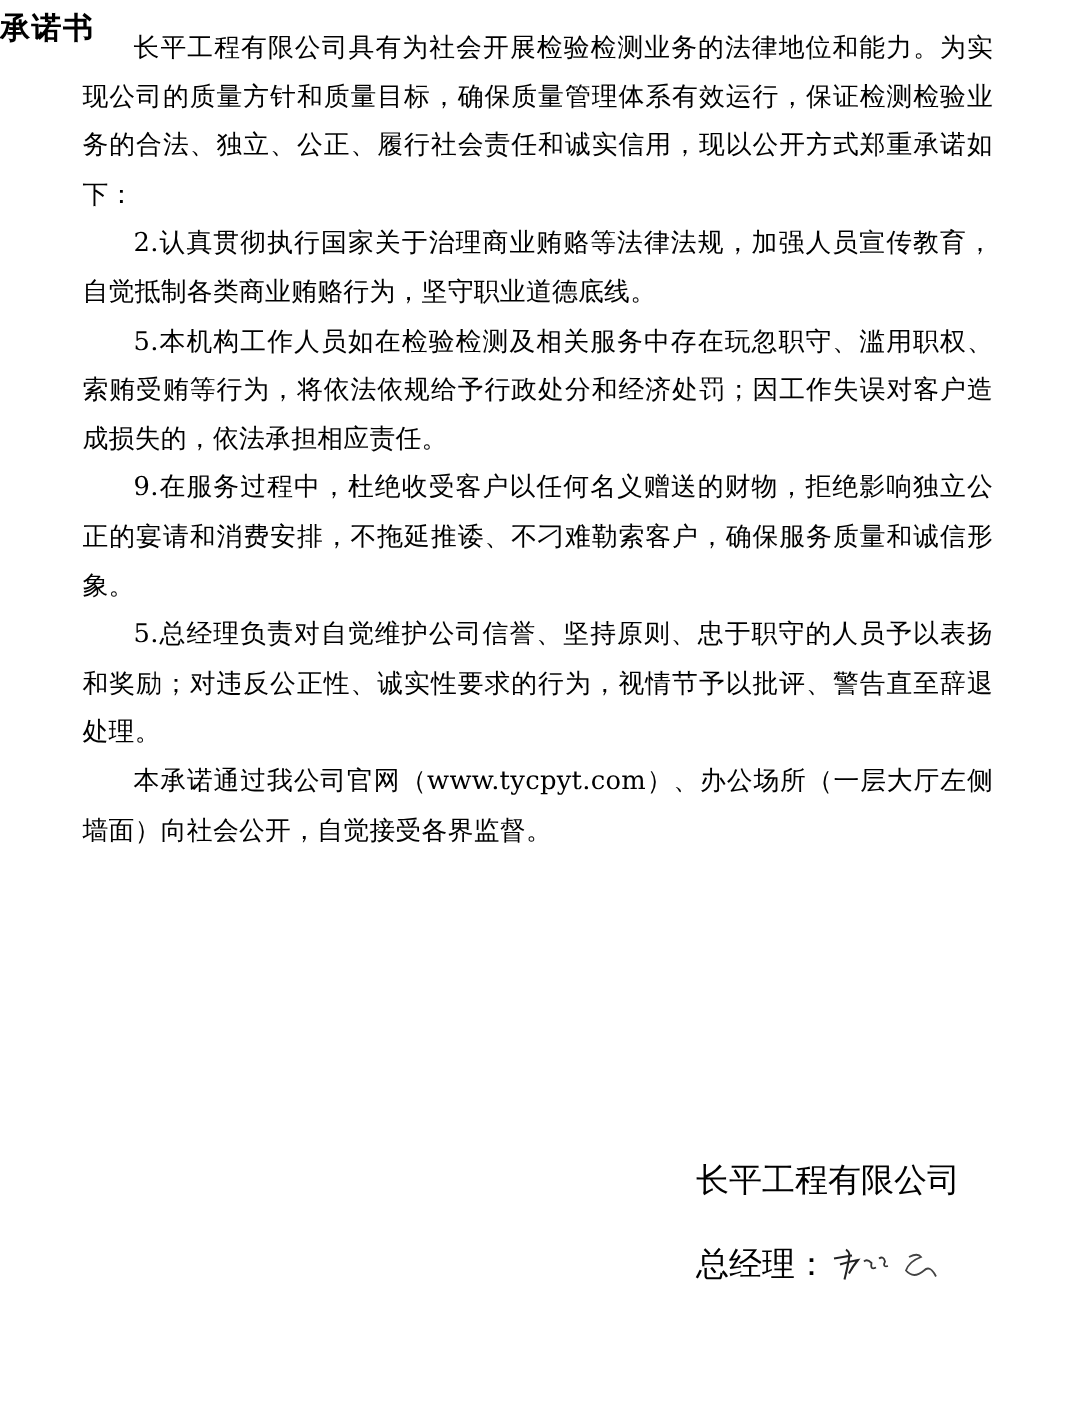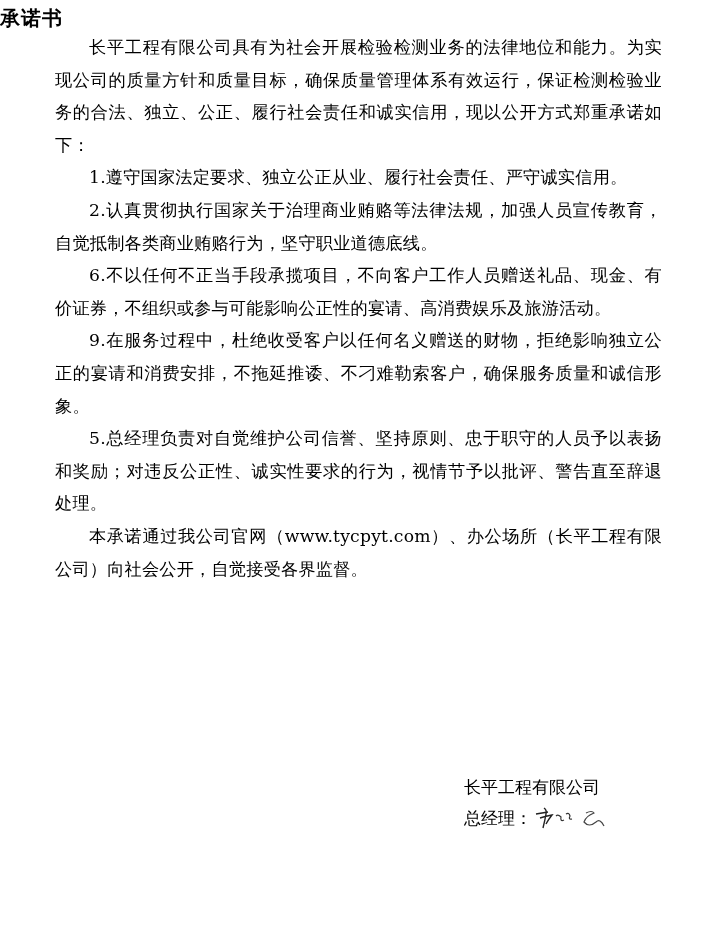--- a/index.html
+++ b/index.html
@@ -6,47 +6,46 @@
   body {
     width: 718px; height: 940px; overflow: hidden; position: relative;
     font-family: "DejaVu Serif", "Liberation Serif", serif;
     color: #000000;
   }
   .title {
     position: absolute; top: 5px; left: 0; width: 718px; text-align: left;
     font-size: 20px; font-weight: bold; line-height: 26px; letter-spacing: 1px;
   }
   .body {
-    position: absolute; top: 31px; left: 55px; width: 607px;
+    position: absolute; top: 16px; left: 55px; width: 607px;
     font-size: 17.2px; line-height: 32.6px;
   }
   .para {
     margin: 0; text-indent: 34px; text-align: justify; text-align-last: left;
     letter-spacing: 0.2px;
   }
   .sign {
     position: absolute; left: 464px; top: 772px;
-    font-size: 17px; line-height: 31px; white-space: nowrap;
+    font-size: 22px; line-height: 31px; white-space: nowrap;
   }
-  .sign-line { display: flex; align-items: center; }
+  .sign-line { display: flex; align-items: center; margin-top: 25px; }
   .signature { display: inline-block; width: 90px; height: 30px; margin-left: 2px; }
 </style>
 </head>
 <body>
 
 <div class="title">承诺书</div>
 
 <div class="body">
   <p class="para">长平工程有限公司具有为社会开展检验检测业务的法律地位和能力。为实现公司的质量方针和质量目标，确保质量管理体系有效运行，保证检测检验业务的合法、独立、公正、履行社会责任和诚实信用，现以公开方式郑重承诺如下：</p>
-  <p class="para">1.遵守国家法定要求、独立公正从业、履行社会责任、严守诚实信用。</p>
   <p class="para">2.认真贯彻执行国家关于治理商业贿赂等法律法规，加强人员宣传教育，自觉抵制各类商业贿赂行为，坚守职业道德底线。</p>
-  <p class="para">6.不以任何不正当手段承揽项目，不向客户工作人员赠送礼品、现金、有价证券，不组织或参与可能影响公正性的宴请、高消费娱乐及旅游活动。</p>
+  <p class="para">5.本机构工作人员如在检验检测及相关服务中存在玩忽职守、滥用职权、索贿受贿等行为，将依法依规给予行政处分和经济处罚；因工作失误对客户造成损失的，依法承担相应责任。</p>
   <p class="para">9.在服务过程中，杜绝收受客户以任何名义赠送的财物，拒绝影响独立公正的宴请和消费安排，不拖延推诿、不刁难勒索客户，确保服务质量和诚信形象。</p>
   <p class="para">5.总经理负责对自觉维护公司信誉、坚持原则、忠于职守的人员予以表扬和奖励；对违反公正性、诚实性要求的行为，视情节予以批评、警告直至辞退处理。</p>
-  <p class="para">本承诺通过我公司官网（www.tycpyt.com）、办公场所（长平工程有限公司）向社会公开，自觉接受各界监督。</p>
+  <p class="para">本承诺通过我公司官网（www.tycpyt.com）、办公场所（一层大厅左侧墙面）向社会公开，自觉接受各界监督。</p>
 </div>
 
 <div class="sign">
   <div>长平工程有限公司</div>
   <div class="sign-line">
     <span>总经理：</span>
     <span class="signature">
       <svg width="90" height="30" viewBox="0 0 90 30">
         <path d="M2 10 Q8 9 14 8 M10 4 Q13 6 12 10 Q11 16 9 24 M6 14 Q12 12 18 11 Q14 16 12 20" stroke="#222" stroke-width="1.4" fill="none"></path>
         <path d="M22 12 Q24 10 27 13 Q26 18 30 16 M32 10 Q35 8 36 12 Q34 16 38 15" stroke="#333" stroke-width="1.2" fill="none"></path>

